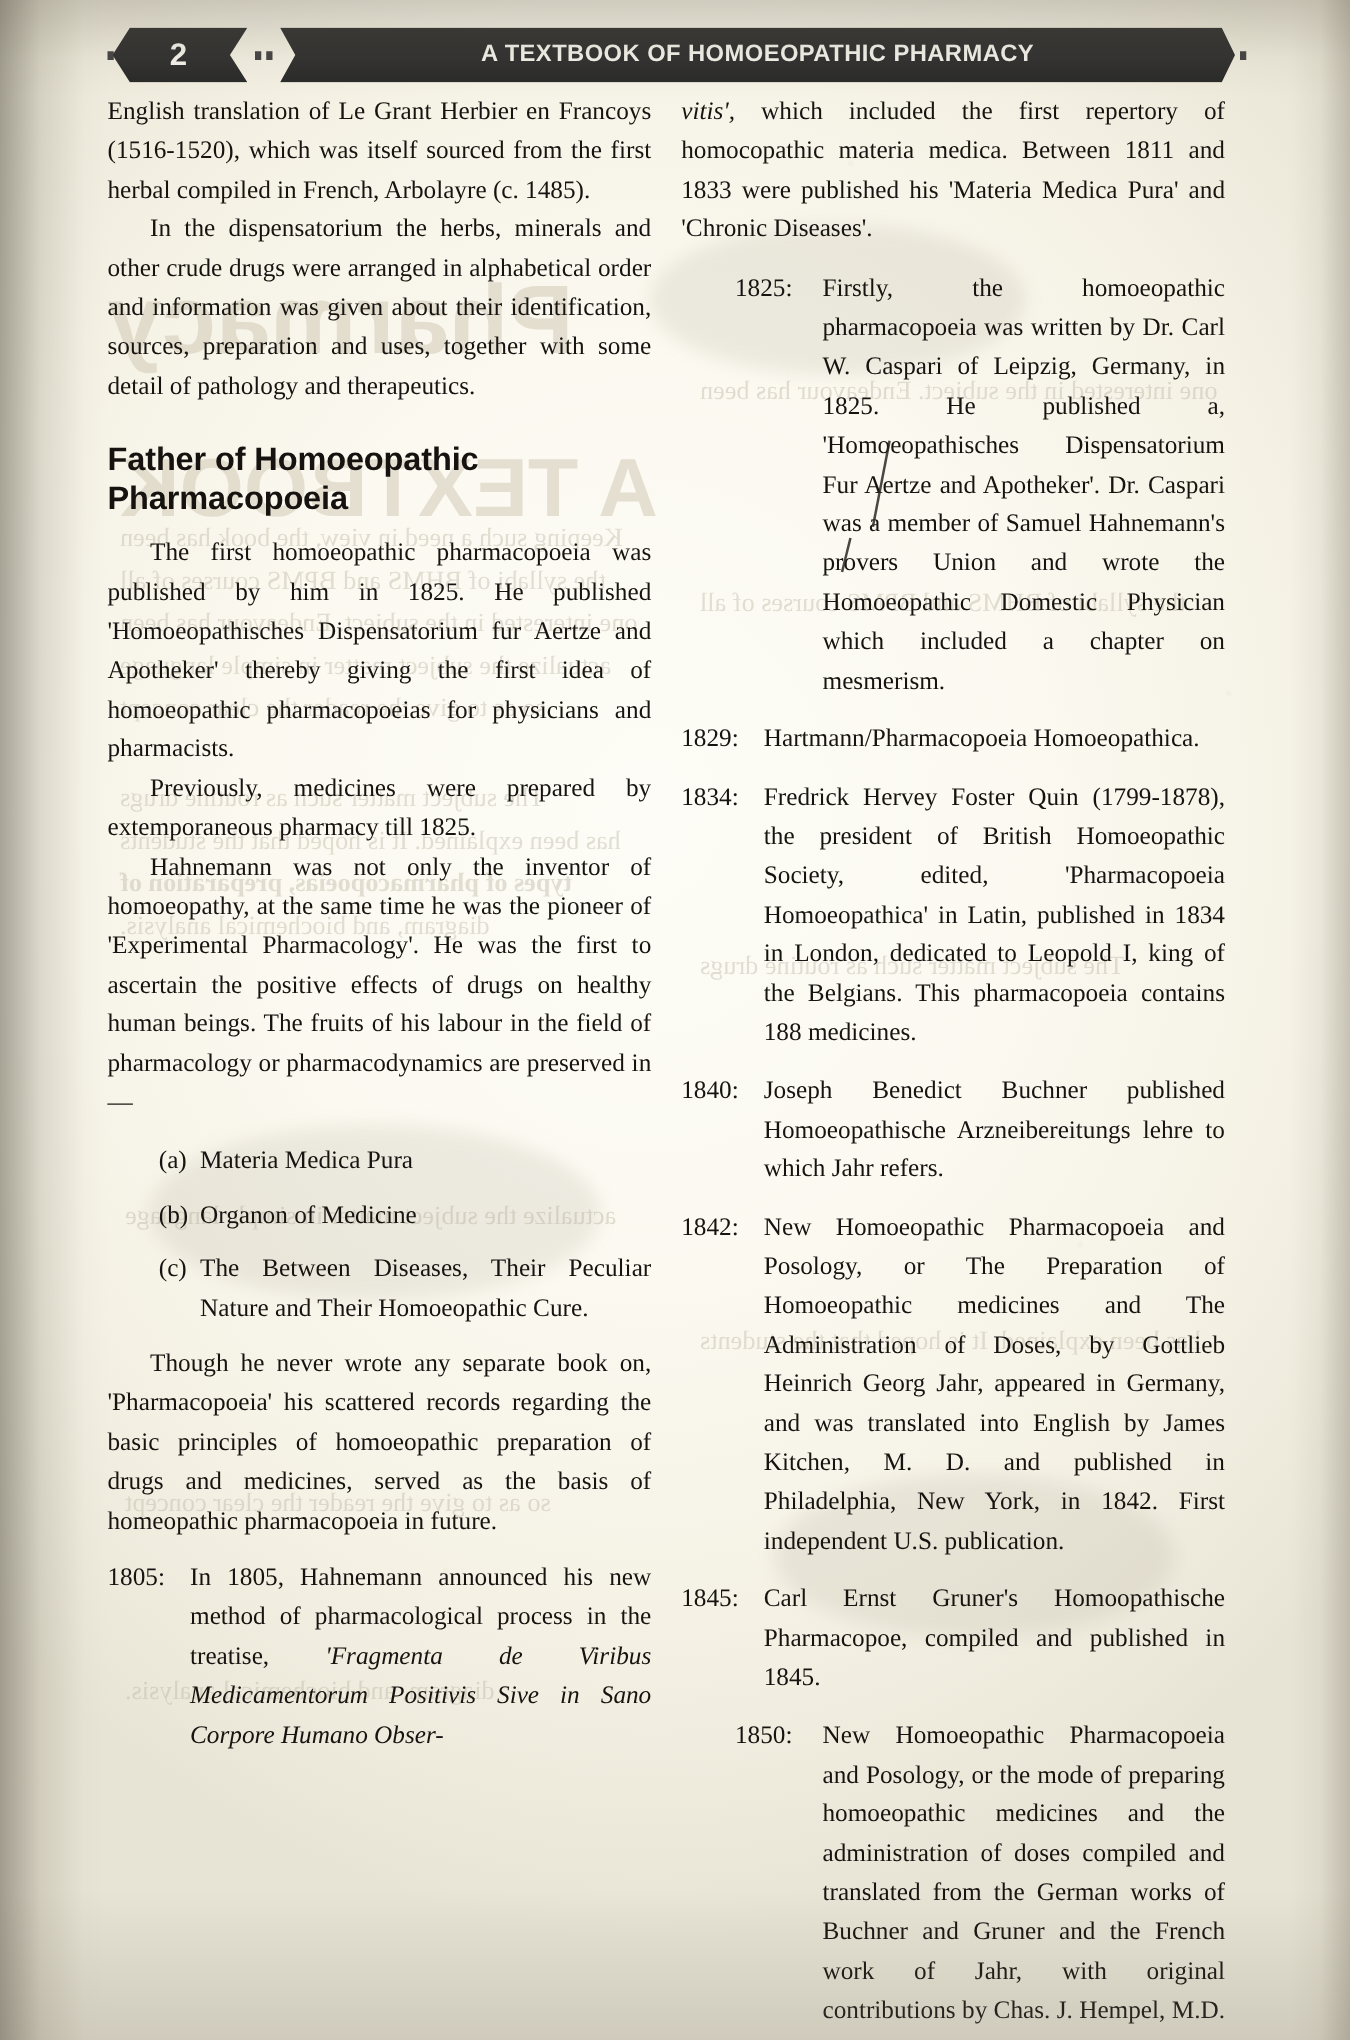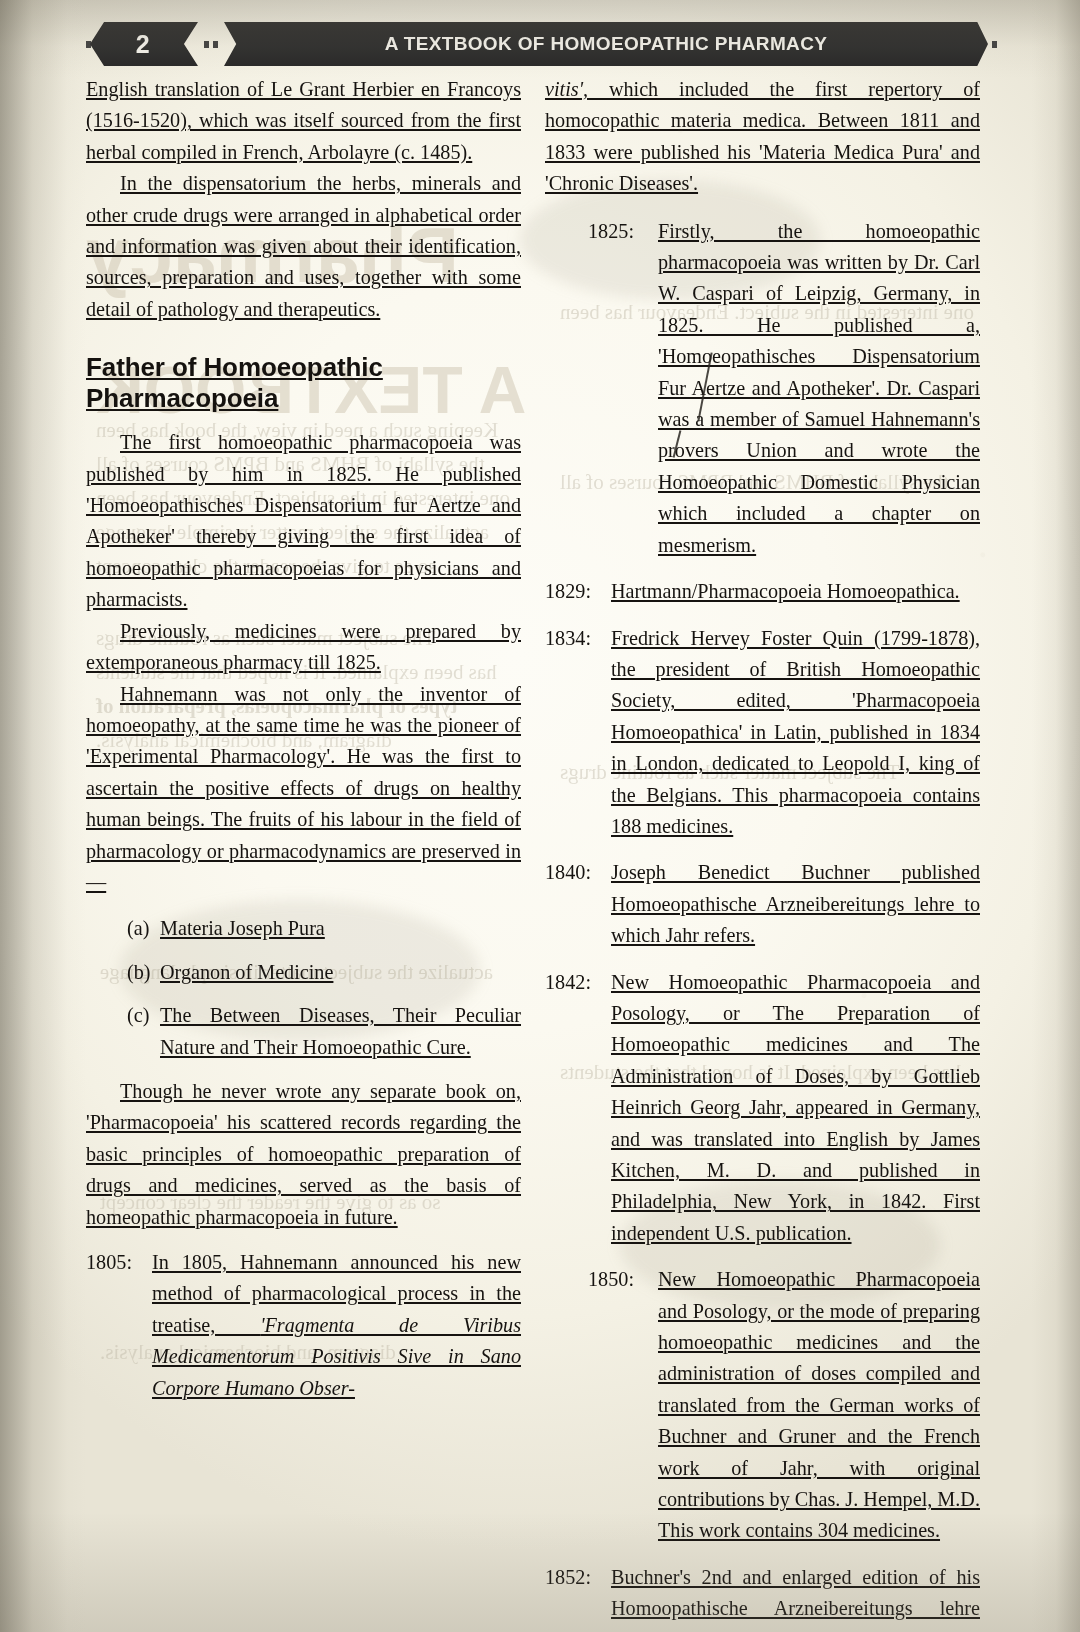--- a/index.html
+++ b/index.html
@@ -94,21 +94,20 @@
   .col {
     position: absolute;
     top: 74px;
     width: 435px;
     z-index: 25;
     font-size: 20.2px;
     line-height: 31.4px;
     text-align: justify;
     text-justify: inter-word;
     color: #161310;
-    text-decoration: underline;
   }
   .col-left  { left: 86px;  }
   .col-right { left: 545px; }
 
   p.body {
     margin: 0 0 0 0;
     text-indent: 34px;
   }
   p.body.noindent { text-indent: 0; }
   p.gap { }
@@ -248,21 +247,21 @@
     <p class="body gap">The first homoeopathic pharmacopoeia was published by him in 1825. He published 'Homoeopathisches Dispensatorium fur Aertze and Apotheker' thereby giving the first idea of homoeopathic pharmacopoeias for physicians and pharmacists.</p>
 
     <p class="body gap">Previously, medicines were prepared by extemporaneous pharmacy till 1825.</p>
 
 
     <p class="body">Hahnemann was not only the inventor of homoeopathy, at the same time he was the pioneer of 'Experimental Pharmacology'. He was the first to ascertain the positive effects of drugs on healthy human beings. The fruits of his labour in the field of pharmacology or pharmacodynamics are preserved in—</p>
 
     <ul class="alpha">
       <li>
         <span class="mk">(a)</span>
-        <span>Materia Joseph Pura</span>
+        <span>Materia Medica Pura</span>
       </li>
       <li>
         <span class="mk">(b)</span>
         <span>Organon of Medicine</span>
       </li>
       <li>
         <span class="mk">(c)</span>
         <span>The Between Diseases, Their Peculiar Nature and Their Homoeopathic Cure.</span>
       </li>
     </ul>
@@ -302,20 +301,24 @@
       <div class="yr">
         <span class="ylabel">1840:</span>
         <span>Joseph Benedict Buchner published Homoeopathische Arzneibereitungs lehre to which Jahr refers.</span>
       </div>
 
       <div class="yr">
         <span class="ylabel">1842:</span>
         <span>New Homoeopathic Pharmacopoeia and Posology, or The Preparation of Homoeopathic medicines and The Administration of Doses, by Gottlieb Heinrich Georg Jahr, appeared in Germany, and was translated into English by James Kitchen, M. D. and published in Philadelphia, New York, in 1842. First independent U.S. publication.</span>
       </div>
 
+      <div class="yr">
+        <span class="ylabel">1845:</span>
+        <span>Carl Ernst Gruner's Homoopathische Pharmacopoe, compiled and published in 1845.</span>
+      </div>
 
       <div class="yr wide">
         <span class="ylabel">1850:</span>
         <span> New Homoeopathic Pharmacopoeia and Posology, or the mode of preparing homoeopathic medicines and the administration of doses compiled and translated from the German works of Buchner and Gruner and the French work of Jahr, with original contributions by Chas. J. Hempel, M.D. This work contains 304 medicines.</span>
       </div>
 
       <div class="yr">
         <span class="ylabel">1852:</span>
         <span>Buchner's 2nd and enlarged edition of his Homoopathische Arzneibereitungs lehre published in 1852.</span>
       </div>

